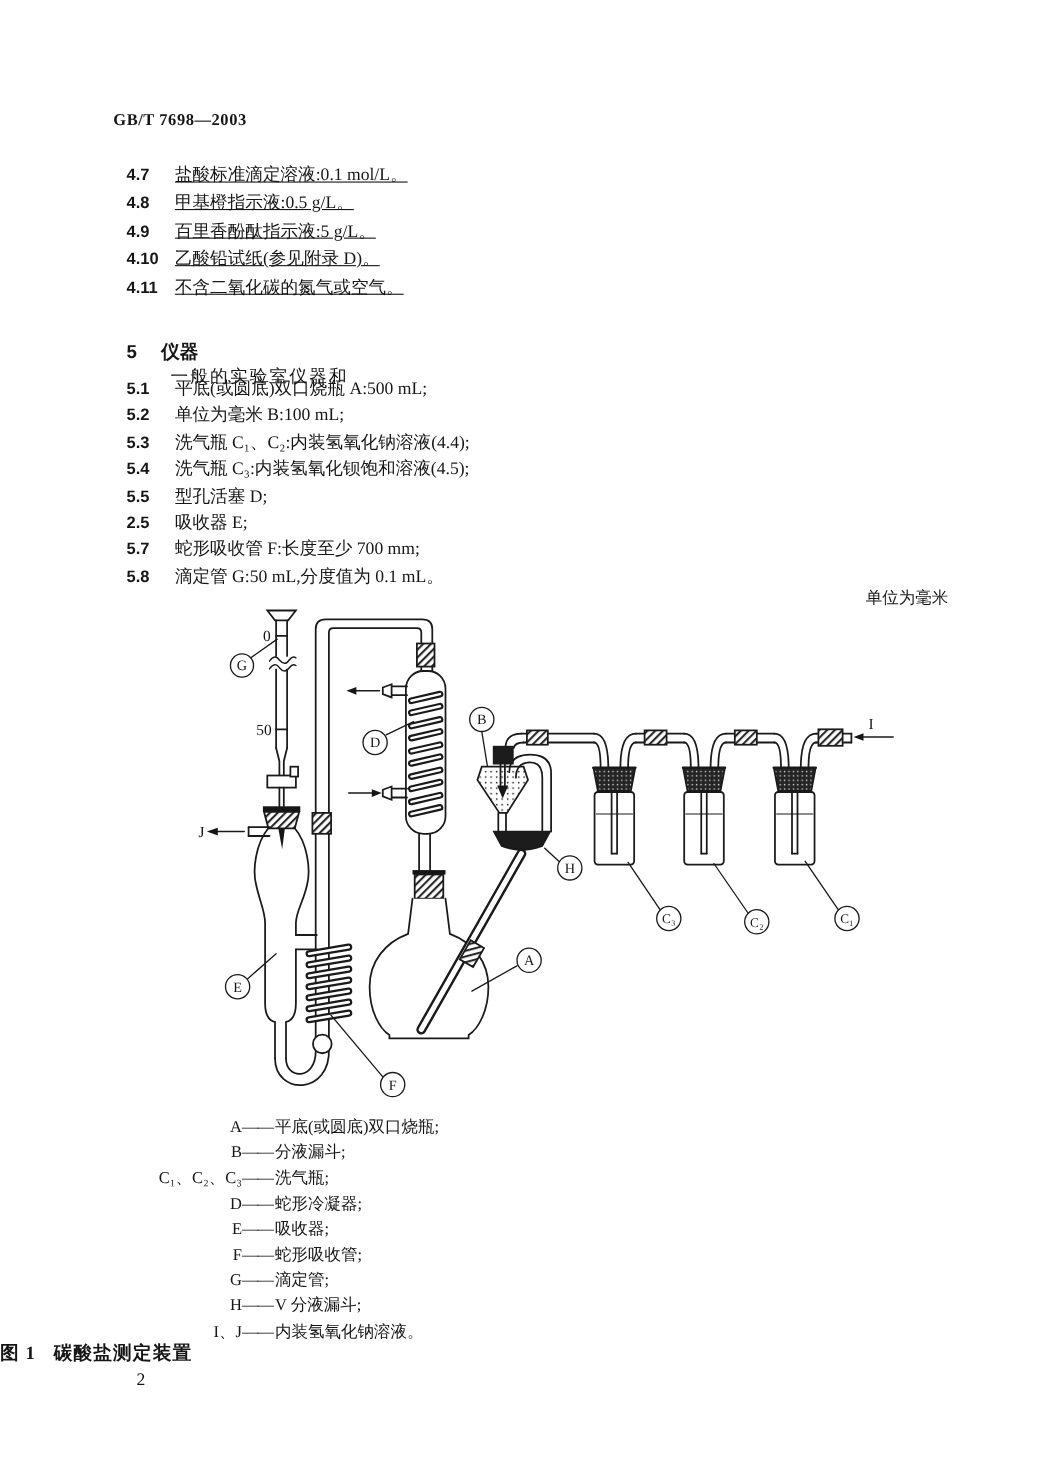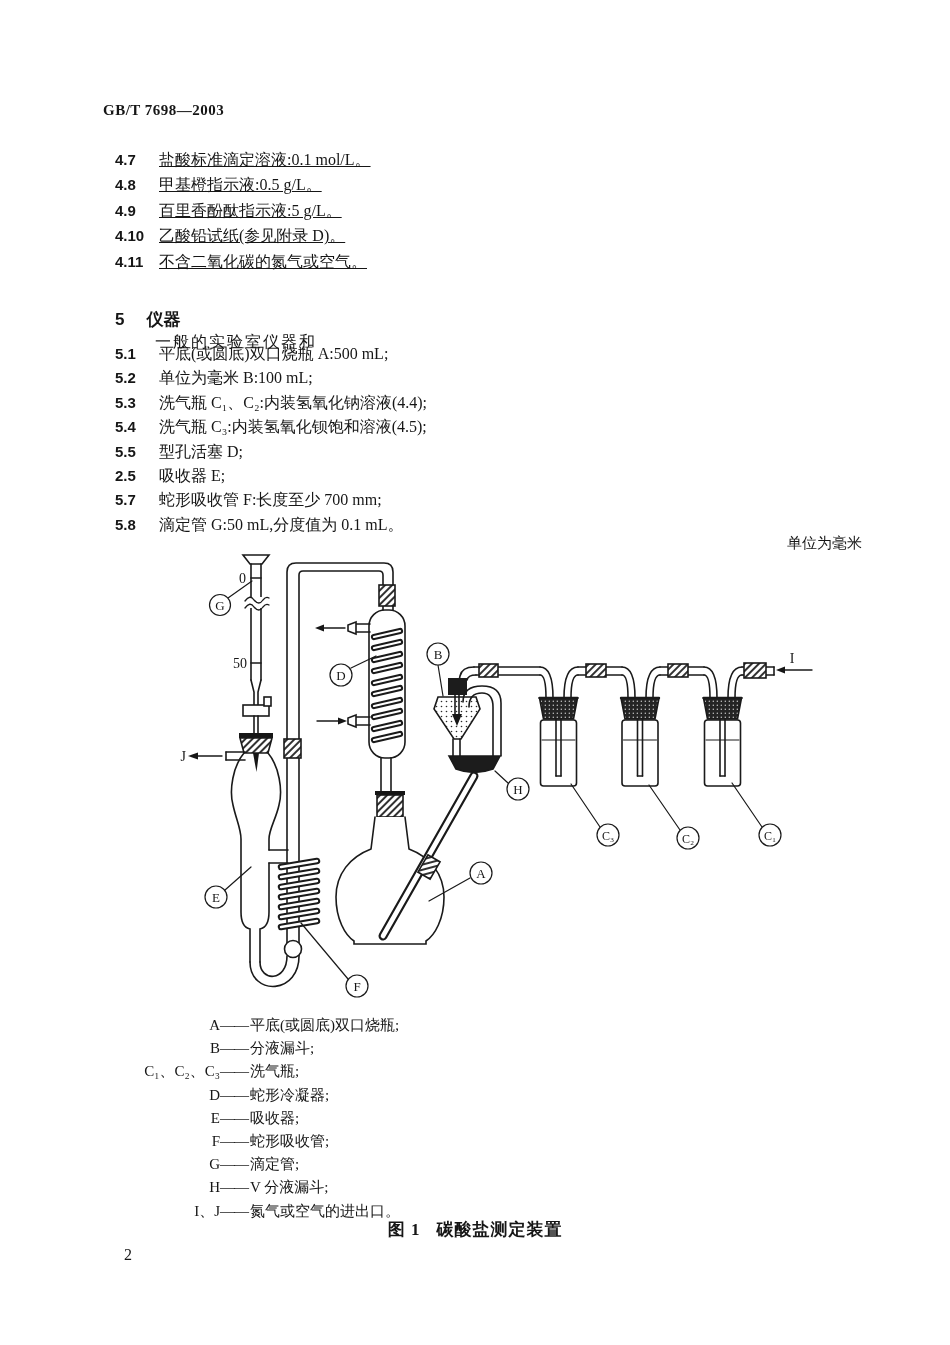--- a/index.html
+++ b/index.html
@@ -18,21 +18,21 @@
     font-family:"Liberation Sans","DejaVu Sans",sans-serif;font-size:15px;}
   .sec5-head{left:115px;top:284px;font-size:17px;font-weight:bold;margin-top:24px;}
   .sec5-head .num{font-family:"Liberation Sans","DejaVu Sans",sans-serif;margin-right:22px;}
   .sec5-intro{left:155px;top:332px;font-size:16px;letter-spacing:2px;}
   .units-note{right:88px;top:534px;font-size:15px;}
   .legend{left:130px;top:1014px;font-size:15px;line-height:23.2px;}
   .legend-row{white-space:nowrap;}
   .legend-key{display:inline-block;width:90px;text-align:right;}
   .legend-dash{display:inline-block;letter-spacing:-1px;}
   .legend-text{margin-left:2px;}
-  .fig-caption{left:0;top:1218px;width:950px;text-align:center;
+  .fig-caption{left:0;top:1218px;width:950px;
     font-size:17px;font-weight:bold;letter-spacing:1px;}
   .fig-caption .pref{margin-right:16px;}
   .page-num{left:124px;top:1246px;font-size:16px;}
   svg text{font-family:"Liberation Serif","DejaVu Serif",serif;fill:#161616;}
   #apparatus{left:0;top:0;pointer-events:none;}
 </style>
 </head>
 <body>
 
 <div class="abs doc-header">GB/T 7698—2003</div>
@@ -318,20 +318,20 @@
 
 <div class="abs legend">
   <div class="legend-row"><span class="legend-key">A</span><span class="legend-dash">——</span><span class="legend-text">平底(或圆底)双口烧瓶;</span></div>
   <div class="legend-row"><span class="legend-key">B</span><span class="legend-dash">——</span><span class="legend-text">分液漏斗;</span></div>
   <div class="legend-row"><span class="legend-key">C₁、C₂、C₃</span><span class="legend-dash">——</span><span class="legend-text">洗气瓶;</span></div>
   <div class="legend-row"><span class="legend-key">D</span><span class="legend-dash">——</span><span class="legend-text">蛇形冷凝器;</span></div>
   <div class="legend-row"><span class="legend-key">E</span><span class="legend-dash">——</span><span class="legend-text">吸收器;</span></div>
   <div class="legend-row"><span class="legend-key">F</span><span class="legend-dash">——</span><span class="legend-text">蛇形吸收管;</span></div>
   <div class="legend-row"><span class="legend-key">G</span><span class="legend-dash">——</span><span class="legend-text">滴定管;</span></div>
   <div class="legend-row"><span class="legend-key">H</span><span class="legend-dash">——</span><span class="legend-text">V 分液漏斗;</span></div>
-  <div class="legend-row"><span class="legend-key">I、J</span><span class="legend-dash">——</span><span class="legend-text">氮气或空气的进出口。</span></div>
+  <div class="legend-row"><span class="legend-key">I、J</span><span class="legend-dash">——</span><span class="legend-text">内装氢氧化钠溶液。</span></div>
 </div>
 
 <div class="abs fig-caption">
   <span class="pref">图 1</span><span>碳酸盐测定装置</span>
 </div>
 
 <div class="abs page-num">2</div>
 
 </body></html>

